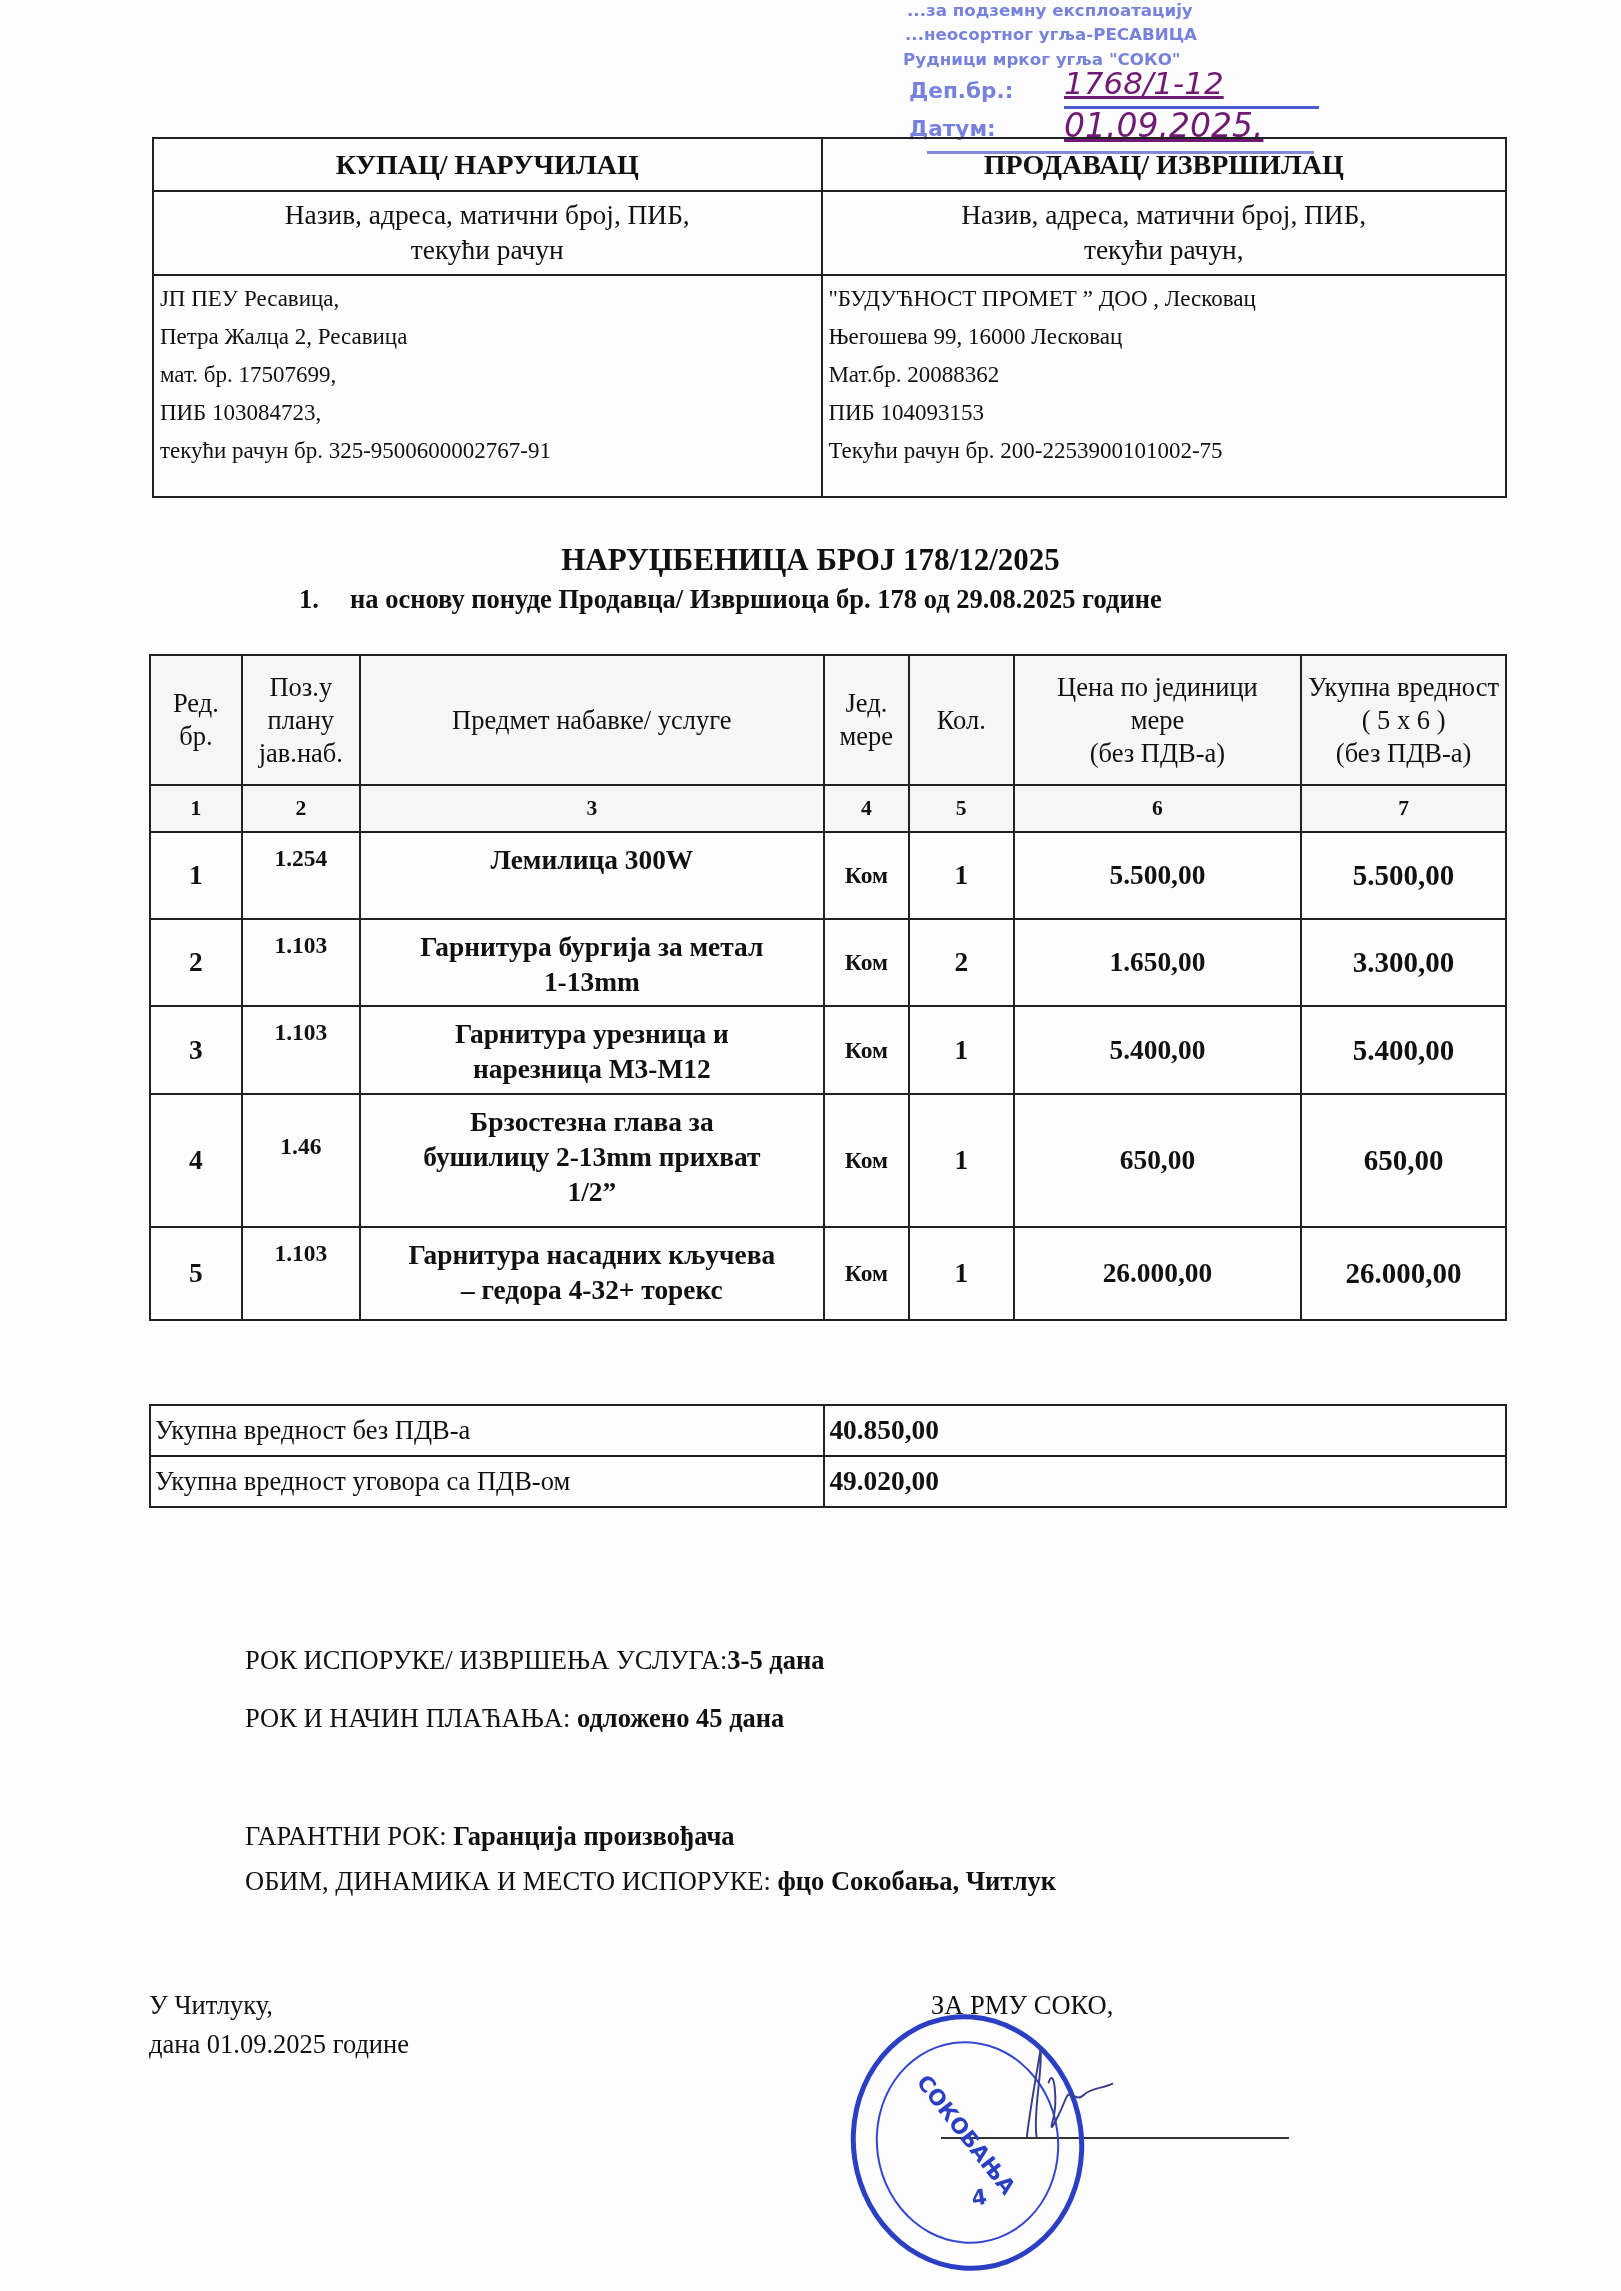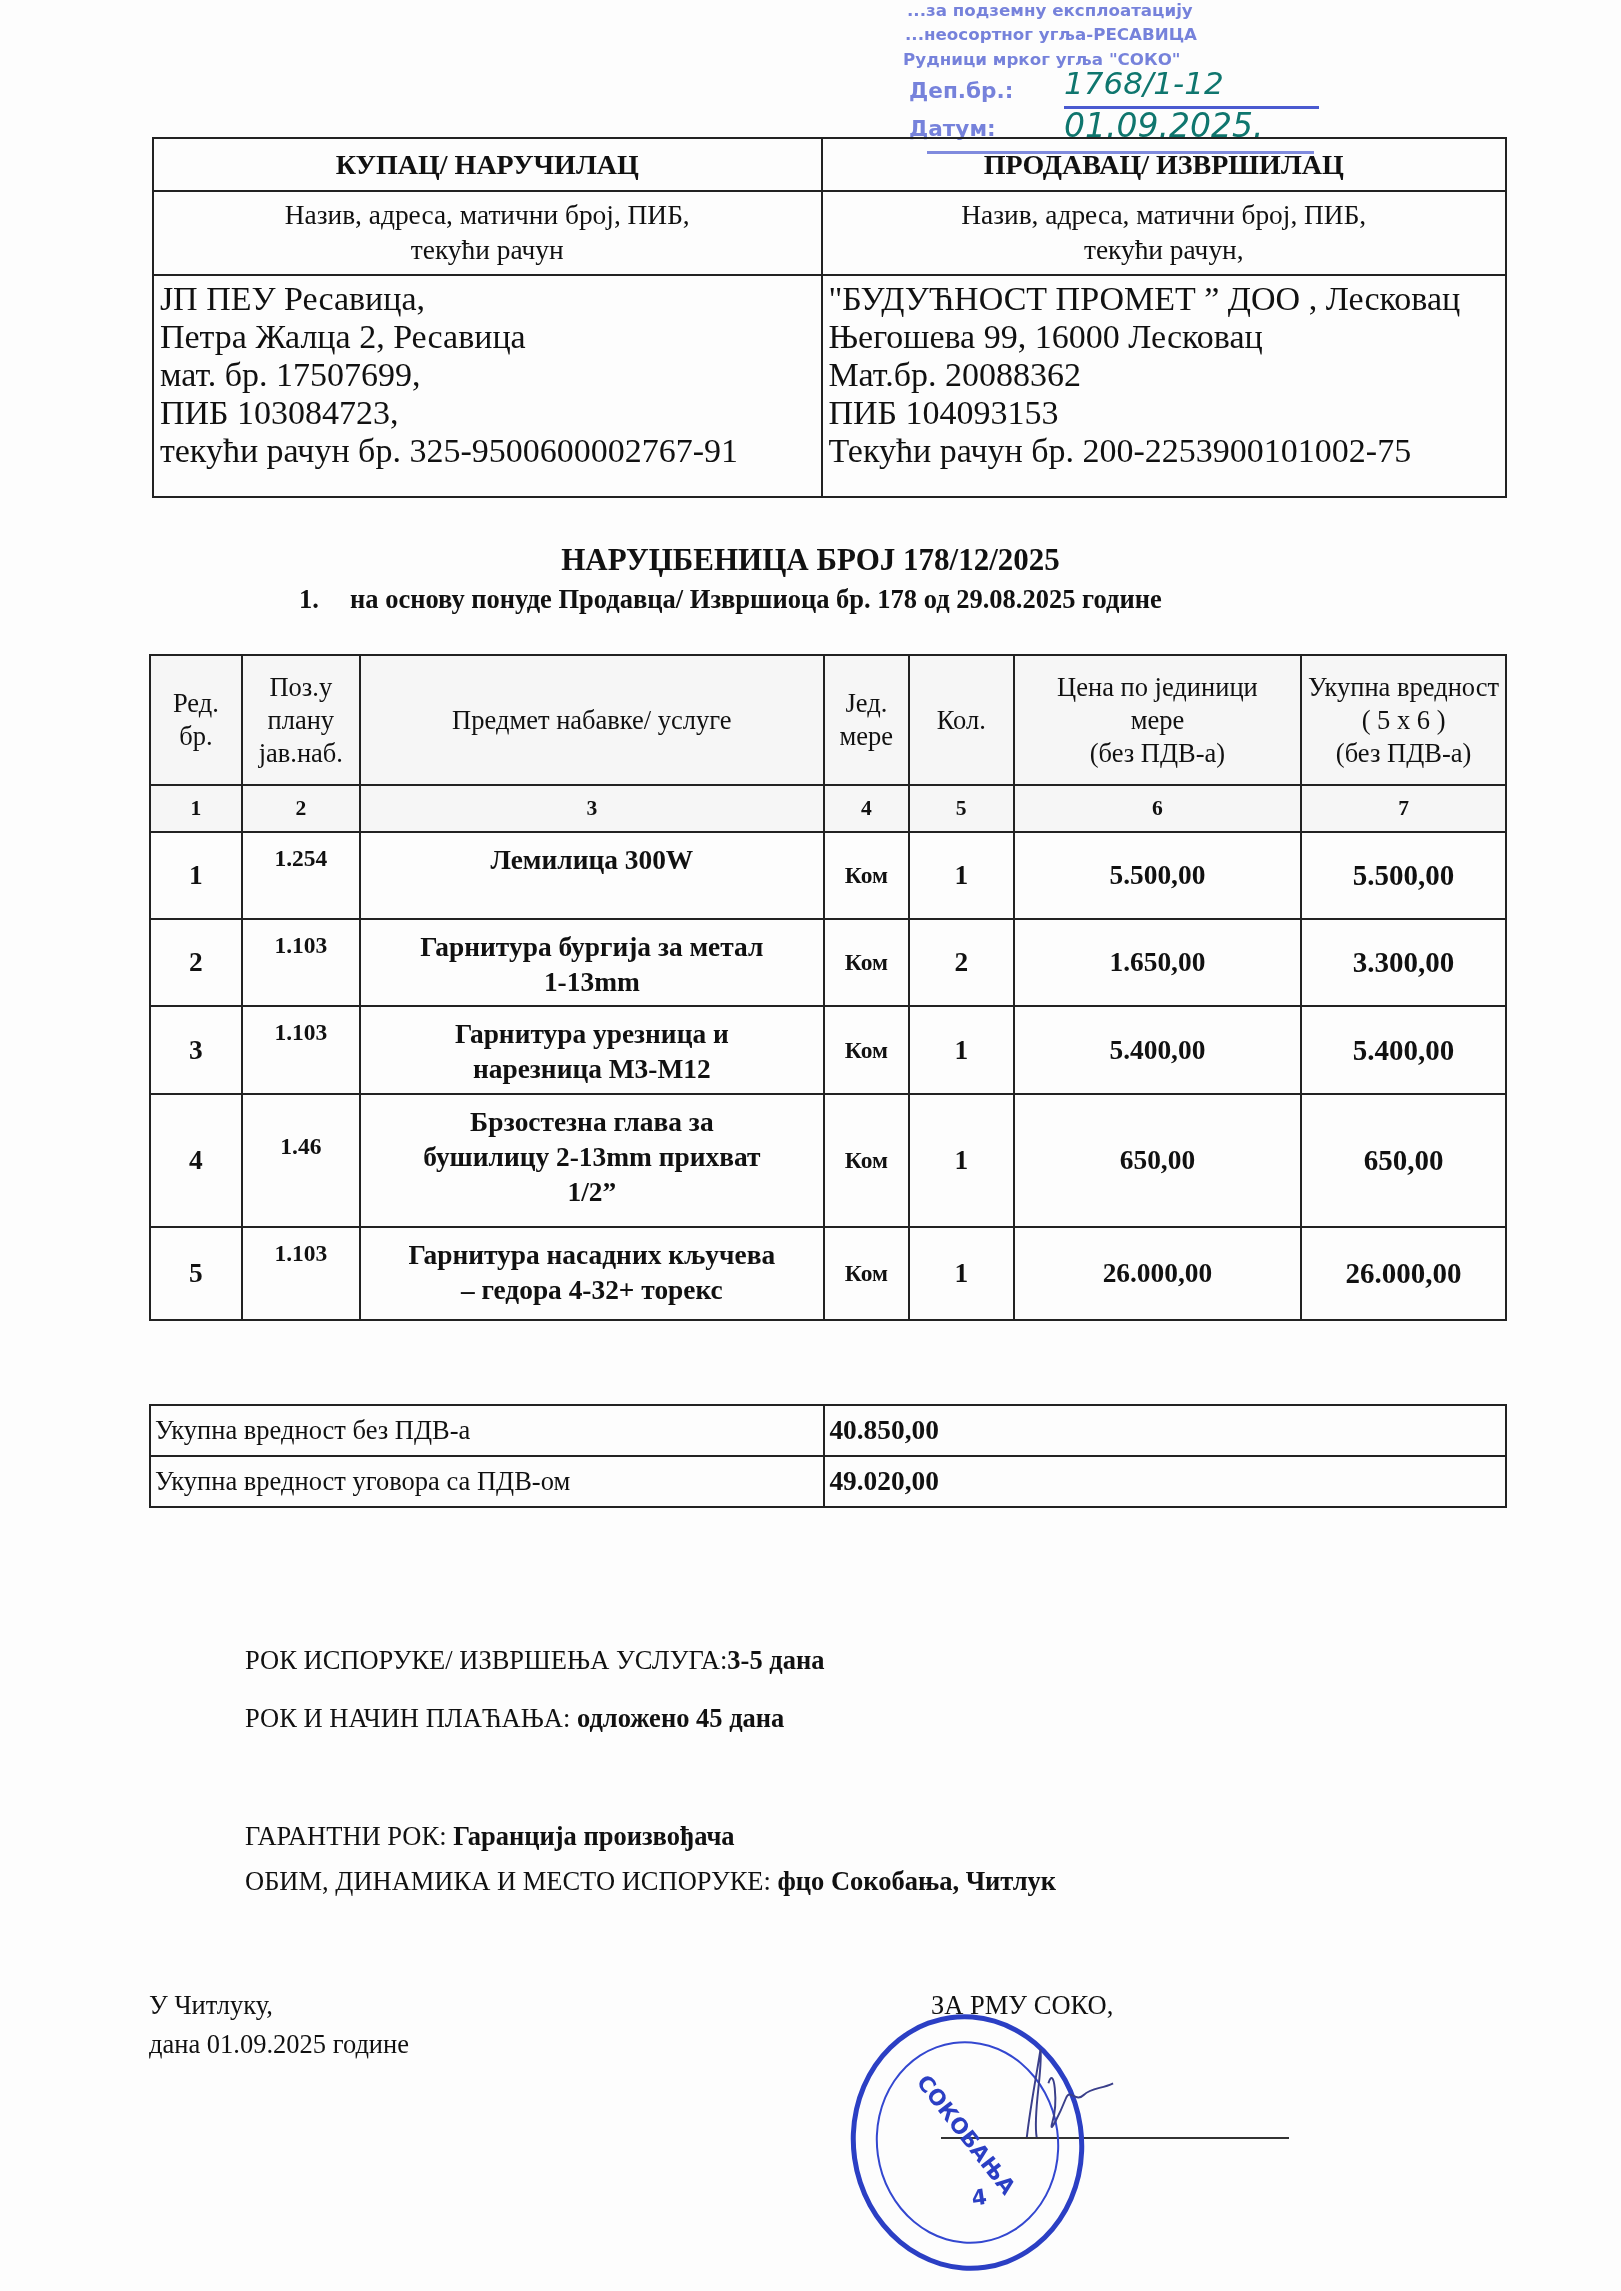--- a/index.html
+++ b/index.html
@@ -6,21 +6,21 @@
   body { width:1621px; height:2292px; background:#fdfdfd; position:relative; overflow:hidden;
          font-family:"Liberation Serif","DejaVu Serif",serif; color:#111; }
   .abs { position:absolute; }
   table { border-collapse:collapse; }
   td, th { border:2px solid #222; padding:0; }
 
   
   #parties { left:152px; top:137px; width:1355px; }
   #parties th { height:51px; font-size:28px; font-weight:bold; text-align:center; }
   #parties td.desc { height:82px; font-size:27.4px; text-align:center; line-height:35px; vertical-align:middle; }
-  #parties td.info { height:212px; font-size:34px; line-height:38px; padding:3.9px 5.9px; vertical-align:top;margin-left:13px; }
+  #parties td.info { height:212px; font-size:23px; line-height:38px; padding:3.9px 5.9px; vertical-align:top;margin-left:13px; }
   #parties col.c1 { width:669px; } #parties col.c2 { width:685px; }
 
   
   #title { left:0; width:1621px; top:542px; text-align:center; font-size:31px; font-weight:bold; }
   #subtitle { left:299px; top:584px; font-size:26.5px; font-weight:bold; }
   #subtitle .num { display:inline-block; width:51px; }
 
   
   #items { left:149px; top:654px; width:1358px;padding-left:32px; }
   #items th { font-weight:normal; font-size:26.5px; line-height:33px; background:#f6f6f6; height:128px; }
@@ -48,21 +48,21 @@
 
   
   .stamp-round { left:851px; top:2014px; width:233px; height:257px; border:5.9px solid #2b3fc4; border-radius:50%;
                  box-sizing:border-box; transform:rotate(-8deg); }
   .stamp-round .inner { position:absolute; left:19.6px; top:21.6px; right:19.6px; bottom:21.6px; border:2.9px solid #3347d0; border-radius:50%; }
   .stamp-round .city { position:absolute; left:39px; top:103px; font-family:"DejaVu Sans",sans-serif; font-weight:bold;
                        color:#2b3fc4; font-size:21.6px; transform:rotate(60deg); transform-origin:center; }
   .stamp-round .num { position:absolute; left:108px; top:167px; color:#2b3fc4; font-weight:bold; font-size:21.6px; font-family:"DejaVu Sans",sans-serif; }
   .stamp-top { left:907px; top:0; width:392px; height:167px; color:#4a5ad0; font-family:"DejaVu Sans",sans-serif; font-weight:bold; }
   .stamp-top .l { position:absolute; font-size:16.7px; opacity:0.75; white-space:nowrap; }
-  .stamp-top .hw { position:absolute; font-family:"DejaVu Sans",sans-serif; font-weight:normal; color:#0f766e; font-style:italic; }
+  .stamp-top .hw { position:absolute; font-family:"DejaVu Sans",sans-serif; font-weight:normal; color:#701a75; font-style:italic;text-decoration:underline; }
   .signature { left:1019px; top:2044px; width:98px; height:108px; }
 </style>
 </head>
 <body>
 
 <div class="abs stamp-top">
   <div class="l" style="left:0;top:0;">...за подземну експлоатацију</div>
   <div class="l" style="left:-2px;top:23.5px;">...неосортног угља-РЕСАВИЦА</div>
   <div class="l" style="left:-3.9px;top:49px;">Рудници мрког угља "СОКО"</div>
   <div class="l" style="left:2px;top:78px;font-size:21.6px;">Деп.бр.:</div>

